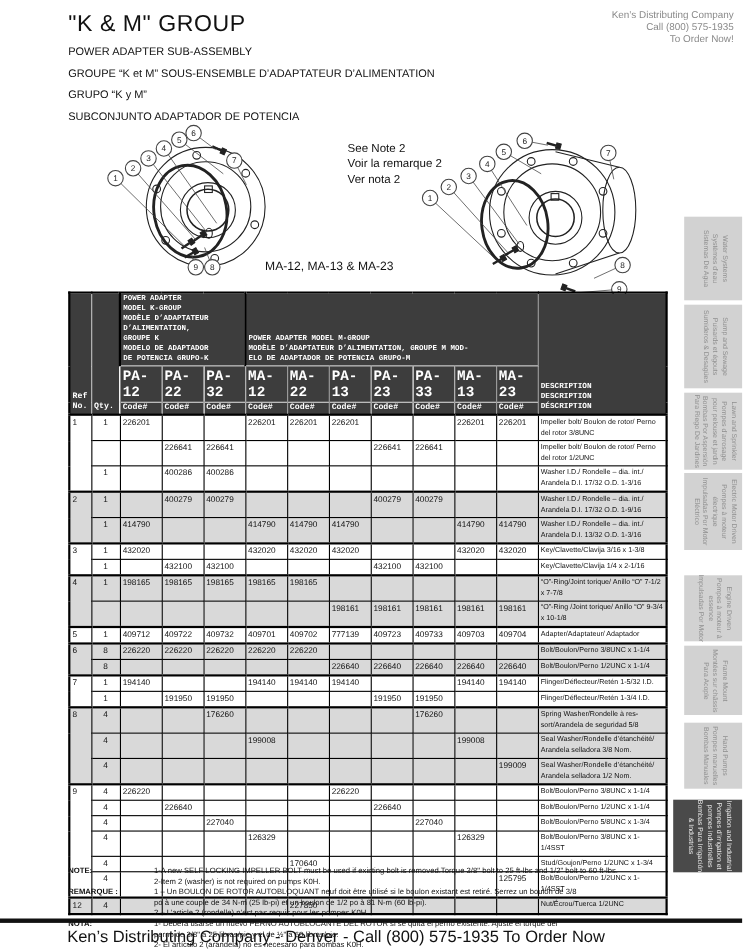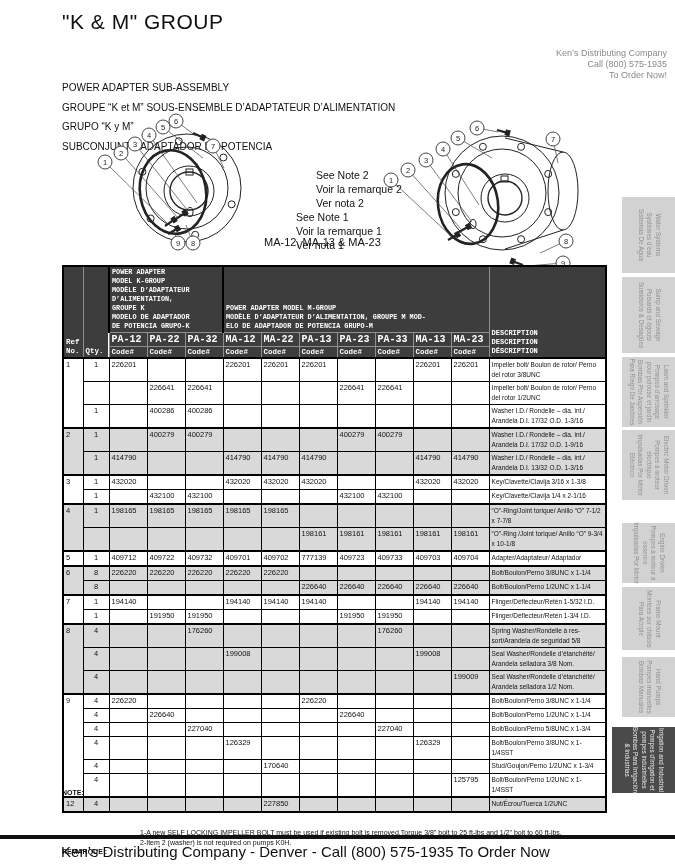--- a/index.html
+++ b/index.html
@@ -1,42 +1,42 @@
 <!DOCTYPE html>
 <html><head>
 <meta charset="utf-8">
 <style>
   html,body{margin:0;padding:0;background:#fff;}
   #page{position:relative;width:675px;height:865px;background:#fff;overflow:hidden;
         font-family:"Liberation Sans","DejaVu Sans",sans-serif;color:#111;}
-  .prewrap{white-space:pre-line;margin-top:40px;}
+  .prewrap{white-space:pre-line;}
 
   
   #title{position:absolute;left:62px;top:10px;font-size:21px;letter-spacing:.5px;}
   #subtitles{position:absolute;left:62px;top:38px;font-size:10px;line-height:19.5px;}
   #company{position:absolute;right:8px;top:8px;text-align:right;font-size:9px;line-height:11px;color:#8a8a8a;}
 
   
   #diagram-svg{position:absolute;left:60px;top:110px;}
   #note2{position:absolute;left:316px;top:128px;font-size:10.5px;line-height:14px;}
   #note1{position:absolute;left:296px;top:170px;font-size:10.5px;line-height:14px;}
-  #diagram-caption{position:absolute;left:264px;top:236px;font-size:11px;}
+  #diagram-caption{position:absolute;left:241px;top:236px;font-size:11px;}
 
   
   #parts-table{position:absolute;left:62px;top:265px;width:543px;border-collapse:collapse;
                table-layout:fixed;border:2px solid #000;}
   #parts-table col.c-ref{width:20px;} #parts-table col.c-qty{width:26px;}
   #parts-table col.c-code{width:38px;} #parts-table col.c-desc{width:117px;}
   #parts-table th,#parts-table td{padding:1px 2px;vertical-align:top;overflow:hidden;}
   #parts-table thead th{background:#3d3d3d;color:#fff;border:1px solid #8f8f8f;
                         text-align:left;font-weight:bold;vertical-align:bottom;font-family:Liberation Mono, monospace;}
   th.h-group{font-size:6.8px;line-height:9px;vertical-align:top;}
   th.h-mgroup{vertical-align:bottom;}
   th.h-kgroup{border-left:2px solid #000 !important;border-right:2px solid #000 !important;}
-  th.h-model{font-size:10px;} th.h-code{font-size:7.5px;}
+  th.h-model{font-size:13px;} th.h-code{font-size:7.5px;}
   th.h-ref,th.h-qty{font-size:7.5px;line-height:9px;}
   th.h-desc{font-size:7px;line-height:9px;}
   #parts-table tbody td{border:1px solid #000;font-size:7.5px;line-height:10px;height:11px;}
   #parts-table tbody td.ref{font-size:7.5px;}
   #parts-table tbody td.qty{text-align:center;}
   #parts-table tbody td.desc{font-size:6.5px;line-height:10px;}
   #parts-table tbody tr.shade td{background:#d9d9d9;}
   #parts-table tbody tr.newgroup td{border-top:2px solid #000;}
 
   
@@ -196,23 +196,20 @@
         <circle cx="566" cy="241" r="7" fill="#fff" stroke="#444" stroke-width="1"></circle>
         <text x="566" y="243.6" text-anchor="middle" font-size="7.5" fill="#222">8</text>
         <line x1="563" y1="263" x2="527" y2="266" stroke="#444" stroke-width="0.7"></line>
         <circle cx="563" cy="263" r="7" fill="#fff" stroke="#444" stroke-width="1"></circle>
         <text x="563" y="265.6" text-anchor="middle" font-size="7.5" fill="#222">9</text>
       </g>
   </svg>
   <div id="note2" class="prewrap">See Note 2
 Voir la remarque 2
 Ver nota 2</div>
-  <div id="note1" class="prewrap">See Note 1
-Voir la remarque 1
-Ver nota 1</div>
   <div id="diagram-caption">MA-12, MA-13 &amp; MA-23</div>
 
   <table id="parts-table">
     <colgroup>
       <col class="c-ref">
         <col class="c-qty">
       <col class="c-code">
         <col class="c-code">
         <col class="c-code">
         <col class="c-code">

